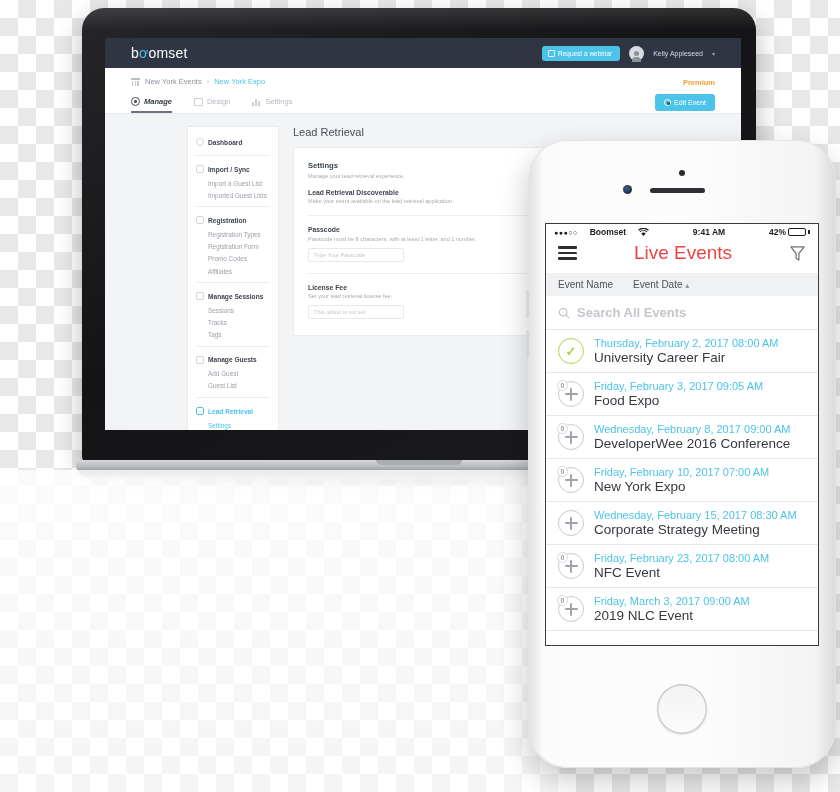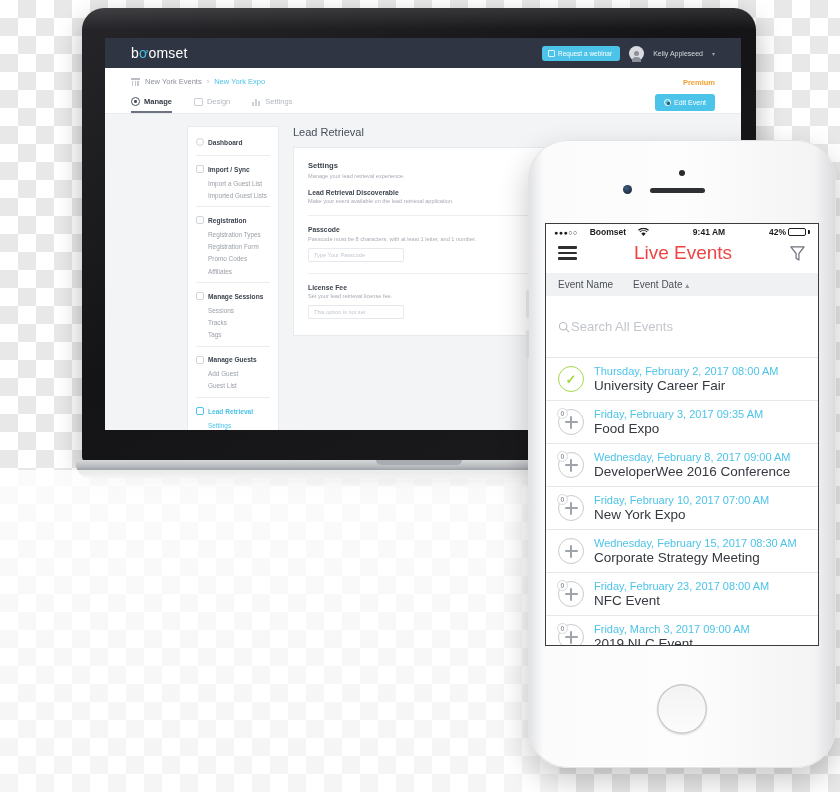--- a/index.html
+++ b/index.html
@@ -88,21 +88,21 @@
      background: repeating-linear-gradient(to right, #c3c8cf 0 1.4px, transparent 1.4px 2.6px); }
   .crumb-link { color: #4cc3e8; }
   .crumb-sep { color: #b6bbc2; }
   .premium { position: absolute; right: 26px; top: 10px; color: #f0a030; font-size: 7.5px; font-weight: 600; }
   .btn-edit {
     position: absolute; right: 26px; top: 26px; background: #4cc3e8; color: #fff;
     font-size: 7px; padding: 5px 9px; border-radius: 3px; display: flex; align-items: center; gap: 3px;
   }
   .tabs { display: flex; gap: 22px; margin-top: 11px; padding-bottom: 7px; }
   .tab { display: flex; align-items: center; gap: 4px; font-size: 7.5px; color: #b2b7bf; position: relative; }
-  .tab.active { color: #333a45; font-weight: bold; }
+  .tab.active { color: #333a45; font-weight: bold; font-style: italic; }
   .tab.active::after { content:""; position:absolute; left:0; right:0; bottom:-7px; height:2px; background:#6d7480; }
   .gear {
     width: 9px; height: 9px; border-radius: 50%; border: 1.2px solid #4a515c;
     position: relative; display:inline-block;
   }
   .gear::after { content:""; position:absolute; left:2.4px; top:2.4px; width:2.4px; height:2.4px; border-radius:50%; background:#4a515c;}
   .tab-icon { width: 9px; height: 8px; border: 1px solid #ccd1d8; border-radius: 1px; display:inline-block; }
   .tab-bars { width:9px; height:8px; display:inline-flex; align-items:flex-end; gap:1px; }
   .tab-bars i { width:2px; background:#ccd1d8; display:block; }
 
@@ -189,22 +189,22 @@
 
   .ph-header { display: flex; align-items: center; justify-content: space-between; padding: 4px 12px 9px; }
   .hamburger { display: flex; flex-direction: column; gap: 3px; }
   .hamburger i { width: 19px; height: 2.6px; background: #2e2e31; display: block; border-radius: 1px; }
   .ph-title { font-size: 19px; color: #ef4444; font-weight: 400; }
   .funnel { width: 17px; height: 17px; }
 
   .ph-sortrow { background: #f0f1f3; display: flex; align-items: center; gap: 20px;
                 padding: 6px 12px; font-size: 10px; color: #4c5159; }
   .sort-up { color: #8e939b; font-size: 8px; }
-  .ph-search { display: flex; align-items: center; gap: 1px; padding: 23px 12px;
-               border-bottom: 1px solid #e3e5e8; }
+  .ph-search { display: flex; align-items: center; gap: 7px; padding: 9px 12px;
+               border-bottom: 1px solid #e3e5e8; font-weight: bold; }
   .search-glyph { width: 12px; height: 12px; }
   .search-ph { font-size: 13px; color: #c3c6cb; }
 
   .ev-item { display: flex; align-items: center; gap: 10px; padding: 7px 12px;
              border-bottom: 1px solid #e6e8eb; }
   .ev-badge { width: 26px; height: 26px; flex: none; position: relative; }
   .ring { width: 26px; height: 26px; border-radius: 50%; border: 1.6px solid #c8cbd0;
           display: flex; align-items: center; justify-content: center; }
   .ring.done { border-color: #a6d84a; }
   .plus { position: relative; width: 13px; height: 13px; }
@@ -472,21 +472,21 @@
       </div>
 
       <div class="ev-item">
         <div class="ev-badge">
           <div class="ring">
               <span class="plus"></span>
             </div>
           <span class="cnt">0</span>
         </div>
         <div class="ev-text">
-          <span class="ev-date">Friday, February 3, 2017 09:35 AM</span>
+          <span class="ev-date">Friday, February 3, 2017 09:05 AM</span>
           <span class="ev-name">Food Expo</span>
         </div>
       </div>
 
       <div class="ev-item">
         <div class="ev-badge">
           <div class="ring">
               <span class="plus"></span>
             </div>
           <span class="cnt">0</span>

